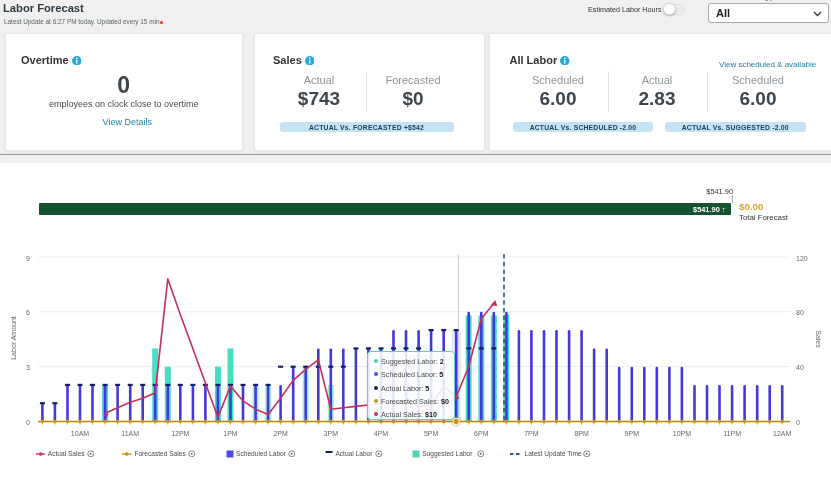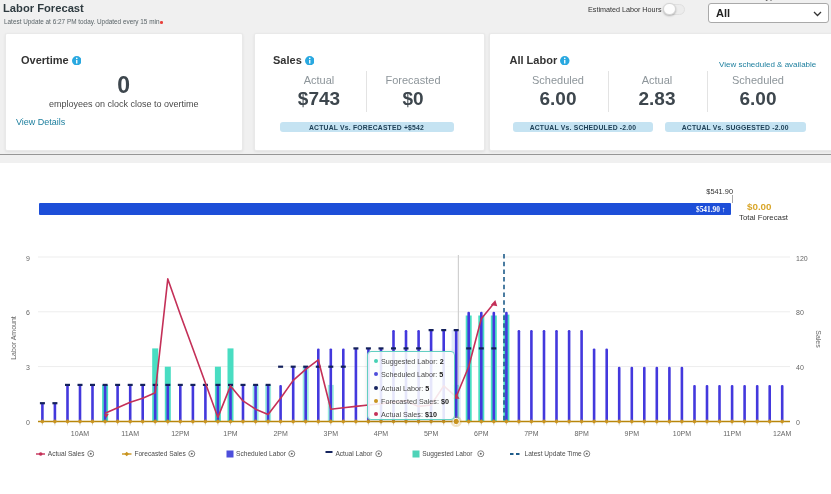--- a/index.html
+++ b/index.html
@@ -40,21 +40,21 @@
 </div>
 
 <div class="card" style="left:4.5px;width:238.5px;"></div>
 <div class="ctitle" style="left:21px;top:54px;">Overtime <svg class="info" width="9.5" height="9.5" viewBox="0 0 16 16">
       <circle cx="8" cy="8" r="8" fill="#29a8e0"></circle>
       <rect x="6.9" y="6.7" width="2.2" height="6" fill="#fff"></rect>
       <circle cx="8" cy="4" r="1.4" fill="#fff"></circle>
     </svg></div>
 <div class="abs" style="left:4.5px;top:72px;width:238.5px;text-align:center;font-size:23px;font-weight:600;color:#3d464d;">0</div>
 <div class="abs" style="left:4.5px;top:98.5px;width:238.5px;text-align:center;font-size:9px;color:#4a4a4a;">employees on clock close to overtime</div>
-<div class="abs tlink" style="left:16px;top:117px;width:238.5px;">View Details</div>
+<div class="abs tlink" style="left:8px;top:117px;width:238.5px;text-align:center;">View Details</div>
 
 <div class="card" style="left:253.5px;width:231px;"></div>
 <div class="ctitle" style="left:273px;top:54px;">Sales <svg class="info" width="9.5" height="9.5" viewBox="0 0 16 16">
       <circle cx="8" cy="8" r="8" fill="#29a8e0"></circle>
       <rect x="6.9" y="6.7" width="2.2" height="6" fill="#fff"></rect>
       <circle cx="8" cy="4" r="1.4" fill="#fff"></circle>
     </svg></div>
 <div class="collab" style="left:284px;top:73.5px;width:70px;">Actual</div>
 <div class="colval" style="left:284px;top:88px;width:70px;">$743</div>
 <div class="vdiv" style="left:365.8px;"></div>
@@ -78,24 +78,24 @@
 <div class="collab" style="left:723px;top:73.5px;width:70px;">Scheduled</div>
 <div class="colval" style="left:723px;top:88px;width:70px;">6.00</div>
 <div class="banner" style="left:513px;width:140px;">ACTUAL Vs. SCHEDULED -2.00</div>
 <div class="banner" style="left:664.5px;width:141.5px;">ACTUAL Vs. SUGGESTED -2.00</div>
 
 <div class="abs" style="left:0;top:153.5px;width:831px;height:1.4px;background:#969696;"></div>
 <div class="abs" style="left:0;top:163px;width:831px;height:331px;background:#fff;"></div>
 
 <div class="abs" style="left:660px;top:187px;width:73px;font-size:7.4px;color:#333;text-align:right;">$541.90</div>
 <div class="abs" style="left:731.5px;top:195px;width:1px;height:8px;background:#aaa;"></div>
-<div class="abs" style="left:39px;top:202.5px;width:691.5px;height:12px;background:#1d4ed8;border-radius:1px;font-family:Liberation Serif, serif;">
+<div class="abs" style="left:39px;top:202.5px;width:691.5px;height:12px;background:#14532d;border-radius:1px;">
 <span style="position:absolute;right:5px;top:2px;font-size:7.4px;font-weight:bold;color:#fff;">$541.90 ↑</span>
   </div>
-<div class="abs" style="left:739px;top:200.5px;font-size:9.8px;font-weight:bold;color:#d9a62a;margin-left:8px;">$0.00</div>
+<div class="abs" style="left:739px;top:200.5px;font-size:9.8px;font-weight:bold;color:#d9a62a;">$0.00</div>
 <div class="abs" style="left:739px;top:213px;font-size:7.8px;color:#333;">Total Forecast</div>
 
 <svg class="abs" style="left:0;top:163px;" width="831" height="331" viewBox="0 163 831 331">
 <line x1="38" y1="257.0" x2="790" y2="257.0" stroke="#ededed" stroke-width="1"></line>
 <line x1="38" y1="311.8" x2="790" y2="311.8" stroke="#ededed" stroke-width="1"></line>
 <line x1="38" y1="366.6" x2="790" y2="366.6" stroke="#ededed" stroke-width="1"></line>
 <line x1="42.4" y1="421.5" x2="42.4" y2="425.5" stroke="#d4d4d4" stroke-width="0.9"></line>
 <line x1="54.9" y1="421.5" x2="54.9" y2="425.5" stroke="#d4d4d4" stroke-width="0.9"></line>
 <line x1="67.5" y1="421.5" x2="67.5" y2="425.5" stroke="#d4d4d4" stroke-width="0.9"></line>
 <line x1="80.0" y1="421.5" x2="80.0" y2="425.5" stroke="#d4d4d4" stroke-width="0.9"></line>

